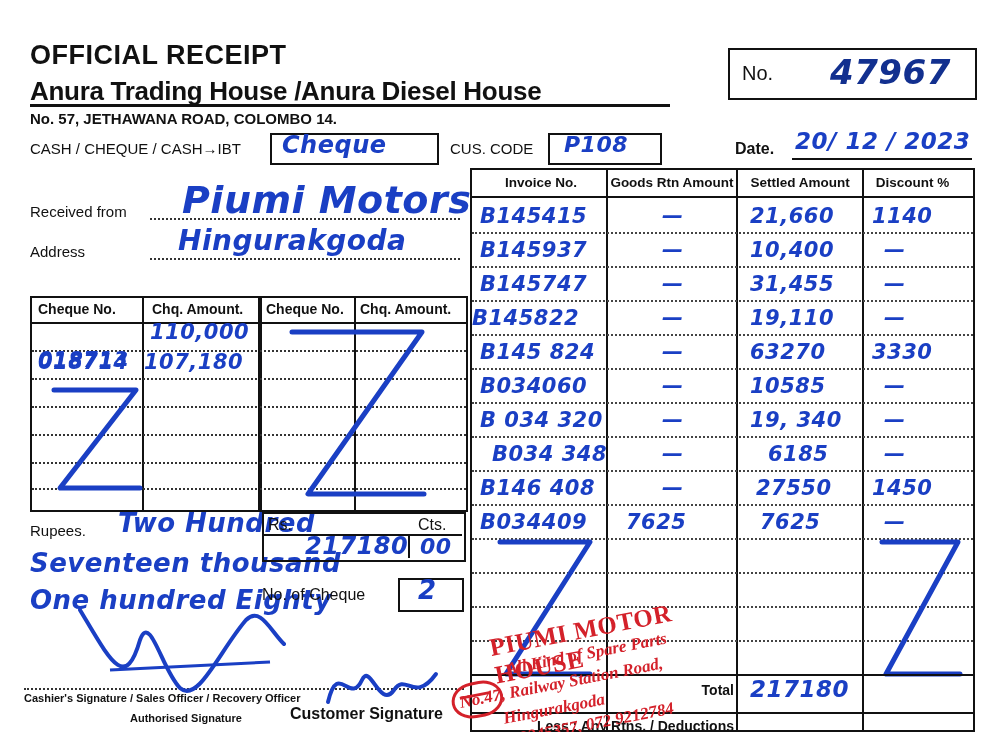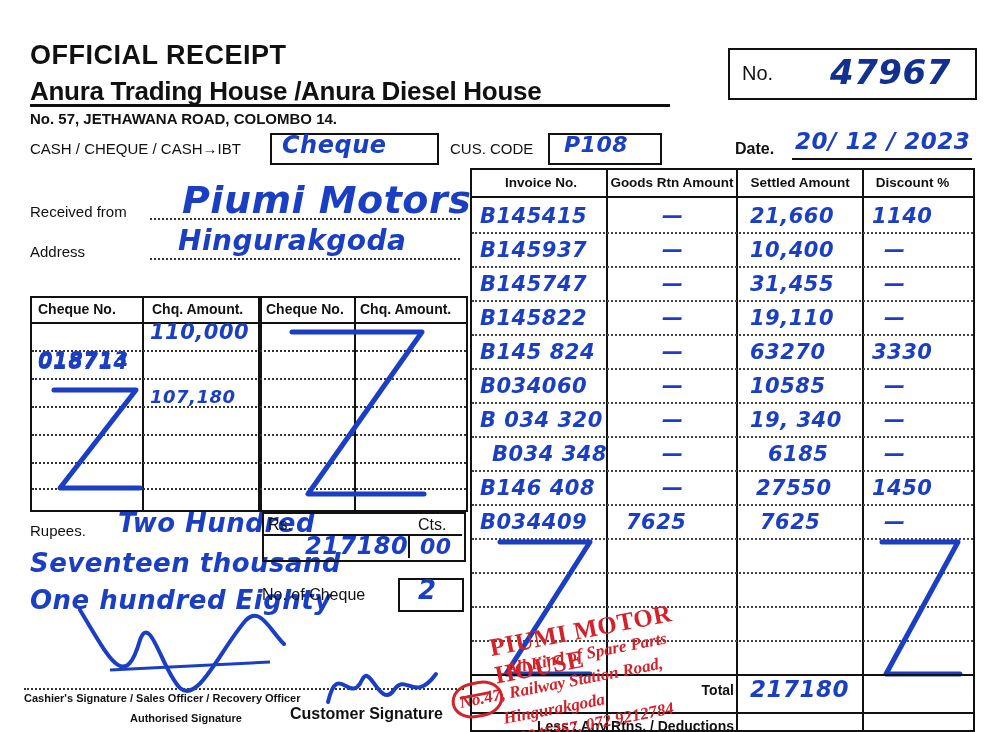--- a/index.html
+++ b/index.html
@@ -207,21 +207,21 @@
     <div class="chq-split" style="left:110px;top:0;"></div>
     <div class="chq-row" style="top:52px;"></div>
     <div class="chq-row" style="top:80px;"></div>
     <div class="chq-row" style="top:108px;"></div>
     <div class="chq-row" style="top:136px;"></div>
     <div class="chq-row" style="top:164px;"></div>
     <div class="chq-row" style="top:190px;"></div>
     <div class="hw" style="position:absolute;left:6px;top:22px;font-size:21px;margin-top:28px;">018713</div>
     <div class="hw" style="position:absolute;left:118px;top:22px;font-size:21px;">110,000</div>
     <div class="hw" style="position:absolute;left:6px;top:52px;font-size:21px;">018714</div>
-    <div class="hw" style="position:absolute;left:118px;top:52px;font-size:18px;margin-top:36px;">107,180</div>
+    <div class="hw" style="position:absolute;left:112px;top:52px;font-size:21px;">107,180</div>
 
     <svg style="position:absolute;left:12px;top:86px;" width="200" height="118">
       <path d="M10 6 L92 6 L16 104 L96 104" stroke="#1a3fc4" stroke-width="5" fill="none" stroke-linecap="round" stroke-linejoin="round"></path>
     </svg>
   </div>
 
   <div class="chq-table" style="left:258px;top:296px;width:206px;height:212px;">
     <div class="chq-head">
       <span style="left:6px;">Cheque No.</span>
       <span style="left:100px;">Chq. Amount.</span>
@@ -300,21 +300,21 @@
     <div class="cell hw" style="left:8px;top:68px;">B145937</div>
     <div class="cell hw" style="left:190px;top:68px;">—</div>
     <div class="cell hw" style="left:278px;top:68px;">10,400</div>
     <div class="cell hw" style="left:412px;top:68px;">—</div>
 
     <div class="cell hw" style="left:8px;top:102px;">B145747</div>
     <div class="cell hw" style="left:190px;top:102px;">—</div>
     <div class="cell hw" style="left:278px;top:102px;">31,455</div>
     <div class="cell hw" style="left:412px;top:102px;">—</div>
 
-    <div class="cell hw" style="left:8px;top:136px;">B145822</div>
+    <div class="cell hw" style="left:0;top:136px;">B145822</div>
     <div class="cell hw" style="left:190px;top:136px;">—</div>
     <div class="cell hw" style="left:278px;top:136px;">19,110</div>
     <div class="cell hw" style="left:412px;top:136px;">—</div>
 
     <div class="cell hw" style="left:8px;top:170px;">B145 824</div>
     <div class="cell hw" style="left:190px;top:170px;">—</div>
     <div class="cell hw" style="left:278px;top:170px;">63270</div>
     <div class="cell hw" style="left:400px;top:170px;">3330</div>
 
     <div class="cell hw" style="left:8px;top:204px;">B034060</div>

